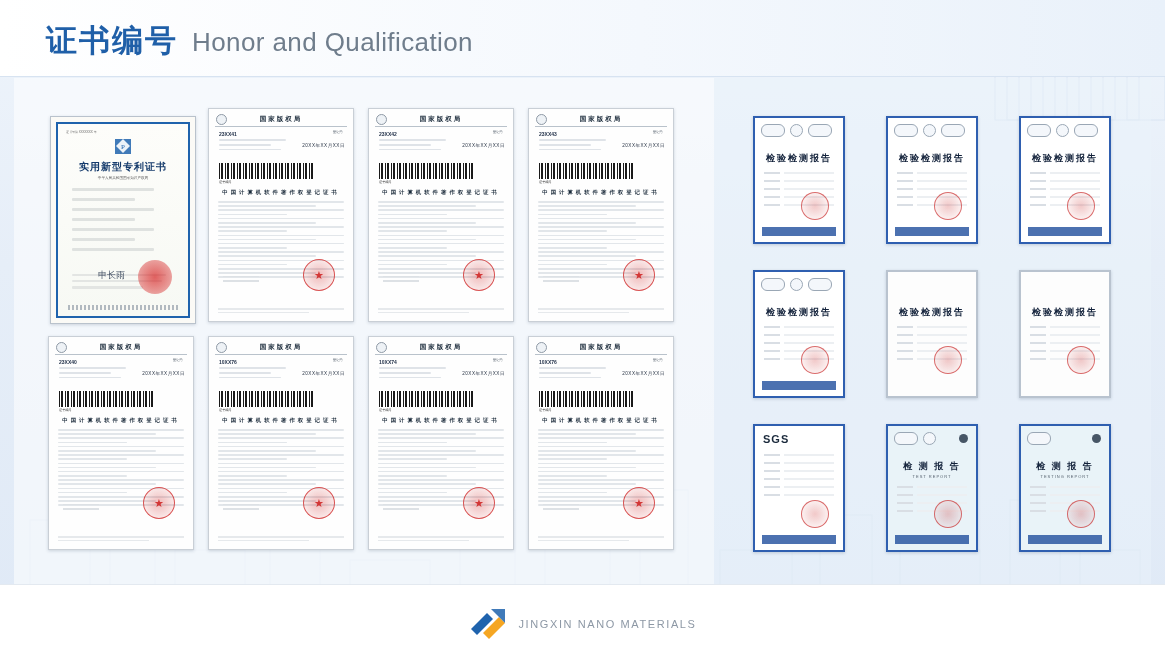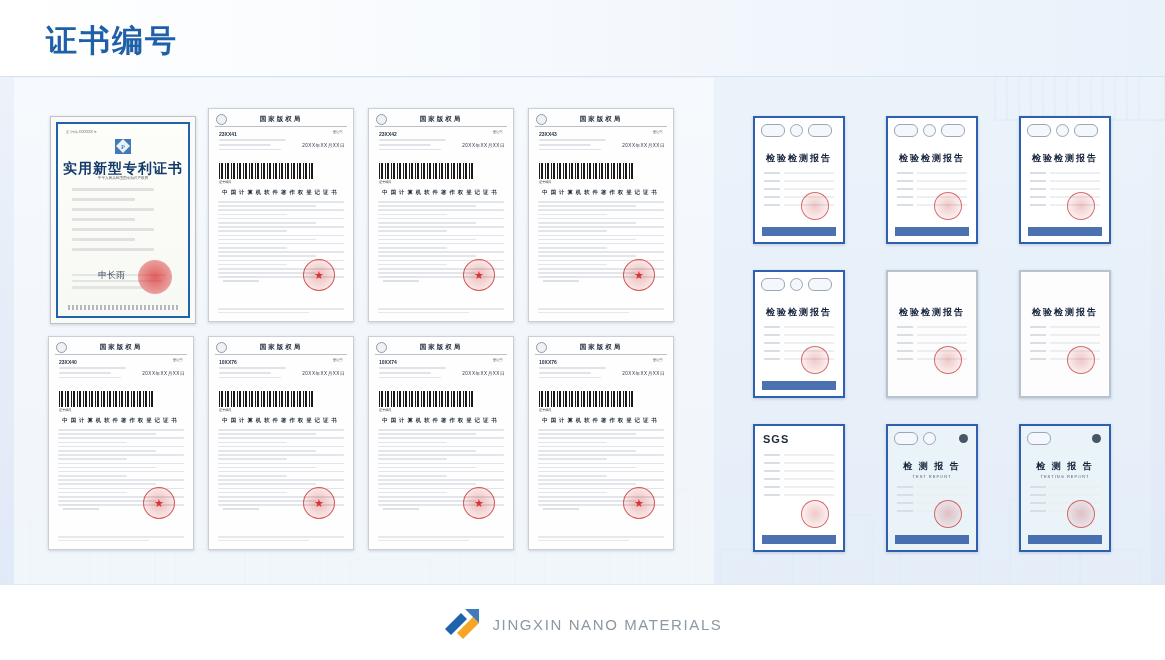--- a/index.html
+++ b/index.html
@@ -125,21 +125,21 @@
     position: absolute;
     left: 50%;
     top: 12px;
     transform: translateX(-50%);
     width: 30px; height: 22px;
   }
   .pc-heading {
     position: absolute;
     top: 36px; left: 0; right: 0;
     text-align: center;
-    font-size: 14px;
+    font-size: 10px;
     font-weight: bold;
     color: #143a6b;
     letter-spacing: 1px;
   }
   .pc-sub {
     position: absolute;
     top: 52px; left: 0; right: 0;
     text-align: center;
     font-size: 3.6px;
     color: #555;
@@ -395,21 +395,21 @@
     flex-direction: column;
     line-height: 1;
   }
   .logo-cn {
     font-size: 25px;
     font-weight: bold;
     color: #16365f;
     letter-spacing: 1px;
   }
   .logo-en {
-    font-size: 15px;
+    font-size: 11px;
     color: #8d98a5;
     letter-spacing: 1.6px;
     margin-top: 4px;
   }
 </style>
 </head>
 <body>
 
 <div class="slide">
 
@@ -444,20 +444,21 @@
       <rect x="820" y="115" width="52" height="145"></rect>
       <rect x="900" y="150" width="80" height="110"></rect>
       <rect x="1010" y="100" width="50" height="160"></rect>
       <rect x="1080" y="150" width="60" height="110"></rect>
     </g>
   </svg>
 
   <div class="header">
     <div class="header-inner">
       <span class="title-cn">证书编号</span>
+      <span class="title-en">Honor and Qualification</span>
     </div>
   </div>
 
   <div class="body-area">
 
     <div class="left-panel">
 
       <div class="cert patent-cert" style="left:36px; top:38px; width:146px; height:208px;">
         <div class="patent-inner">
           <div class="pc-topline">证书号第 XXXXXXX 号</div>

